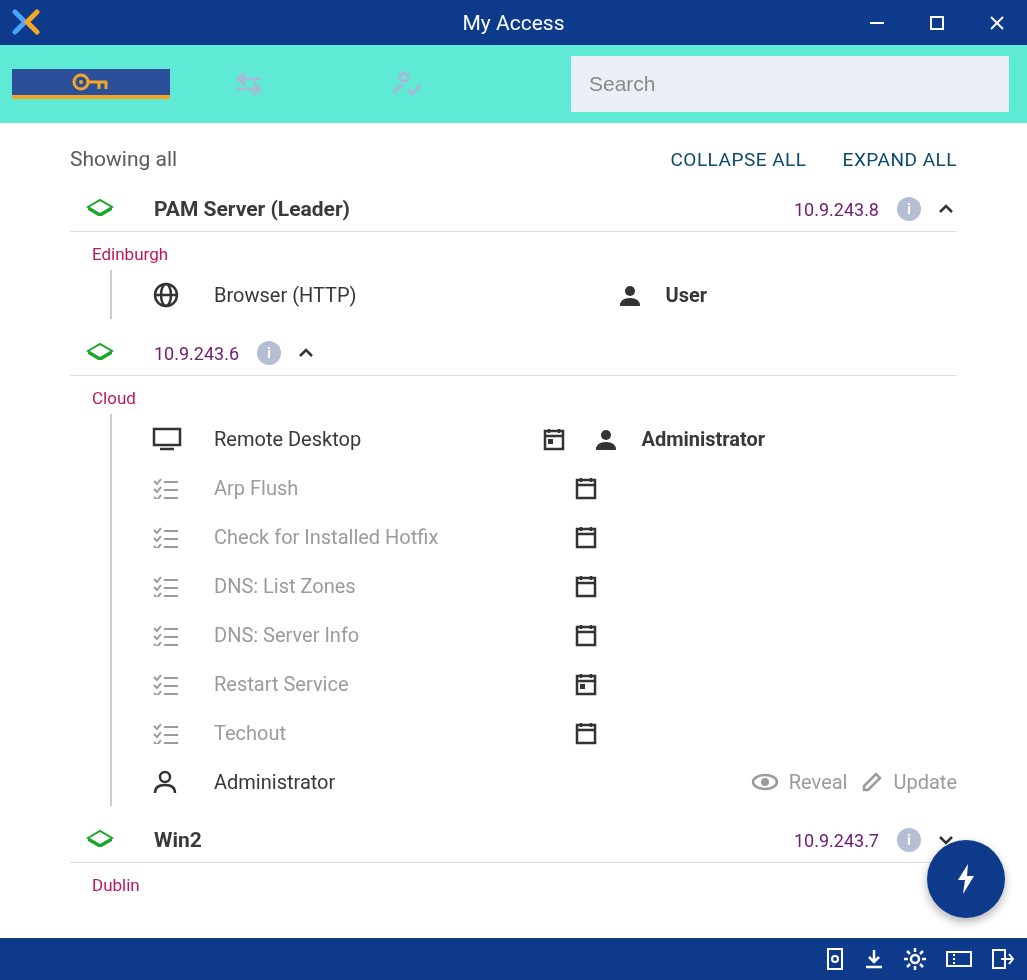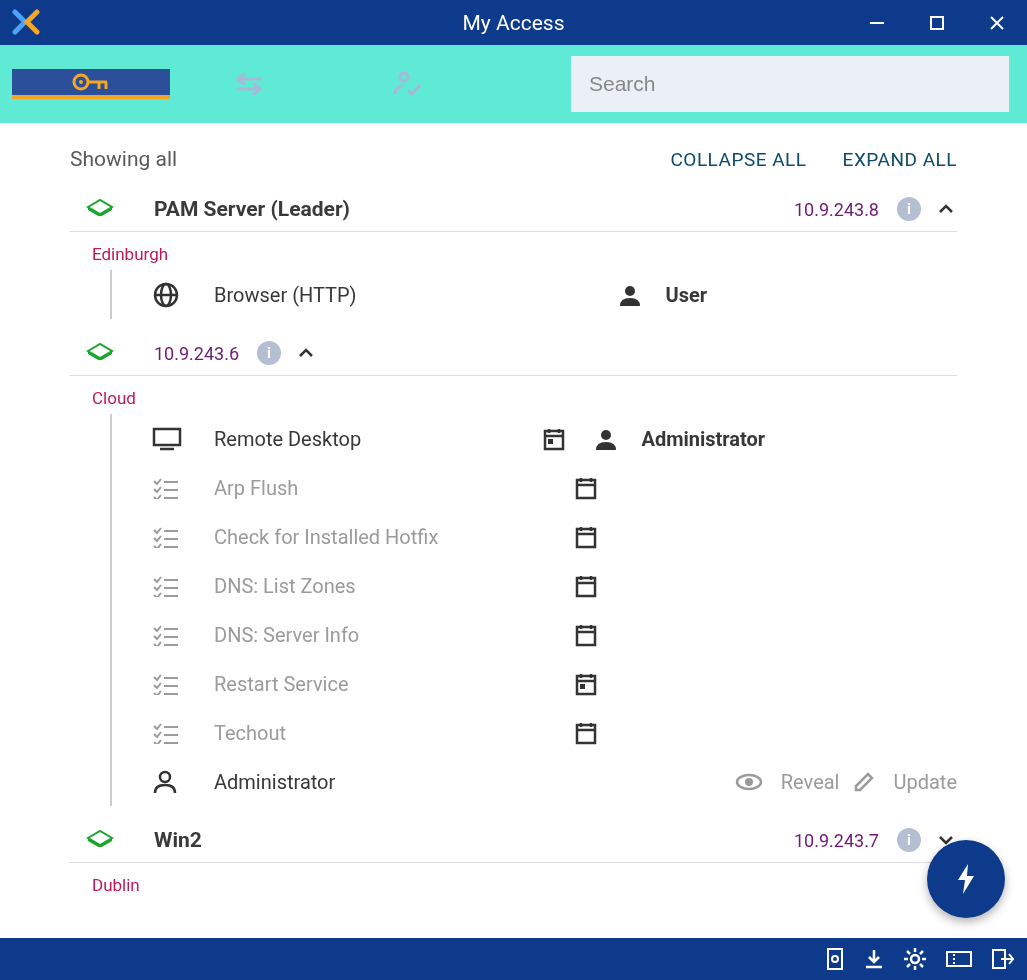--- a/index.html
+++ b/index.html
@@ -197,21 +197,21 @@
   }
   .row-right {
     display: flex;
     align-items: center;
     gap: 14px;
     margin-left: auto;
   }
   .act {
     display:flex;
     align-items:center;
-    gap:18px;
+    gap:10px;
     color:#9b9b9b;
     font-size:20px;
     cursor:pointer;
   }
   .fab {
     position: fixed;
     right: 22px;
     bottom: 62px;
     width: 78px;
     height: 78px;

